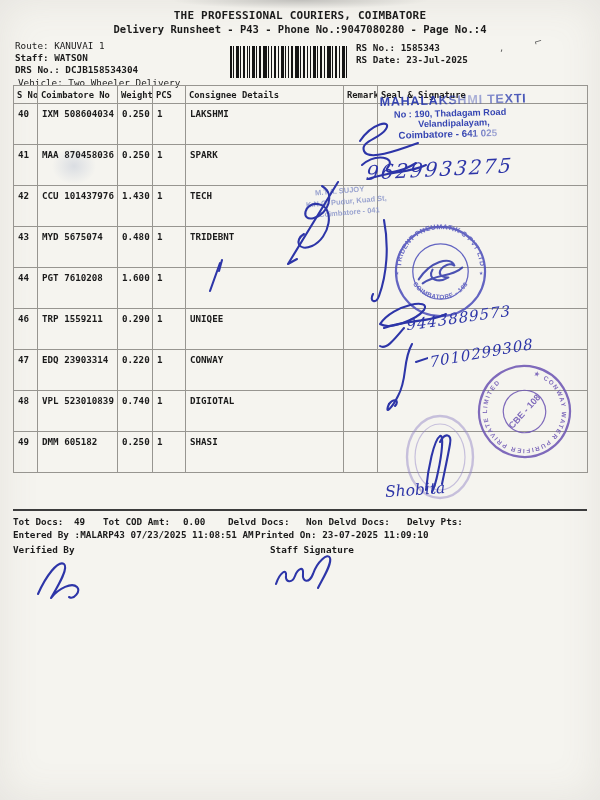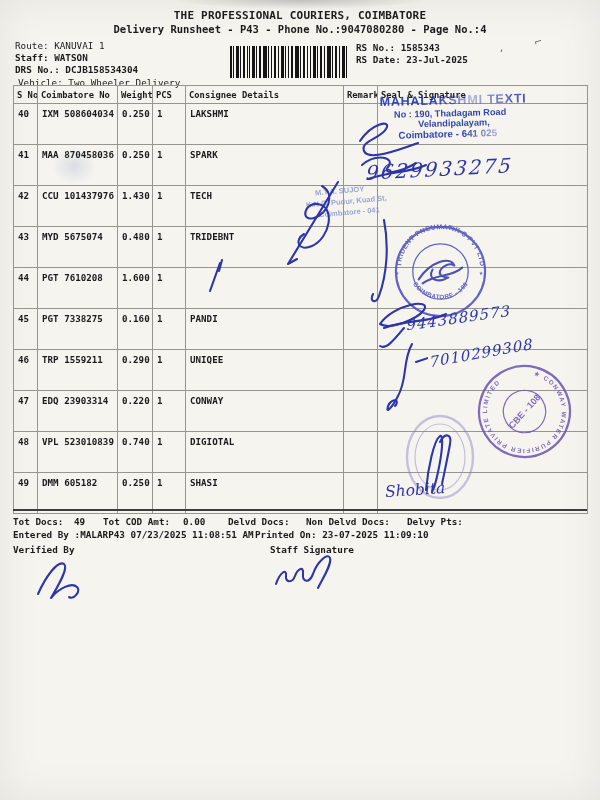--- a/index.html
+++ b/index.html
@@ -173,29 +173,20 @@
       <tr>
         <td>44</td>
         <td class="cell-cons">PGT 7610208</td>
         <td>1.600</td>
         <td class="cell-pcs">1</td>
         <td class="cell-consignee"></td>
         <td></td>
         <td></td>
       </tr>
       <tr>
-        <td>45</td>
-        <td class="cell-cons">PGT 7338275</td>
-        <td>0.160</td>
-        <td class="cell-pcs">1</td>
-        <td class="cell-consignee">PANDI</td>
-        <td></td>
-        <td></td>
-      </tr>
-      <tr>
         <td>46</td>
         <td class="cell-cons">TRP 1559211</td>
         <td>0.290</td>
         <td class="cell-pcs">1</td>
         <td class="cell-consignee">UNIQEE</td>
         <td></td>
         <td></td>
       </tr>
       <tr>
         <td>47</td>

